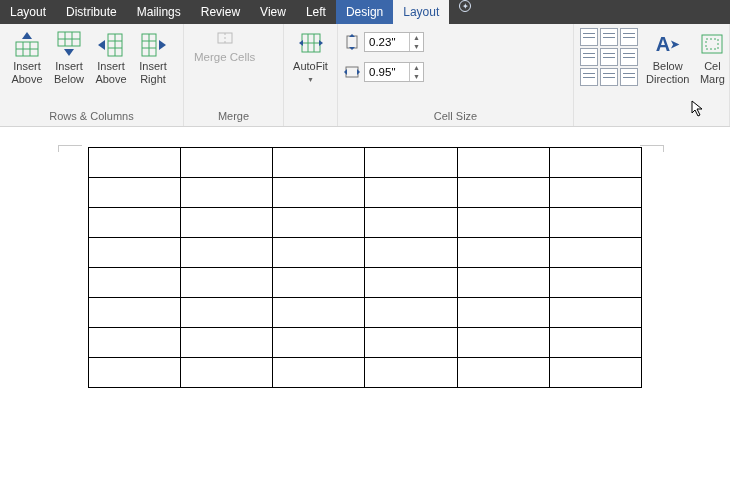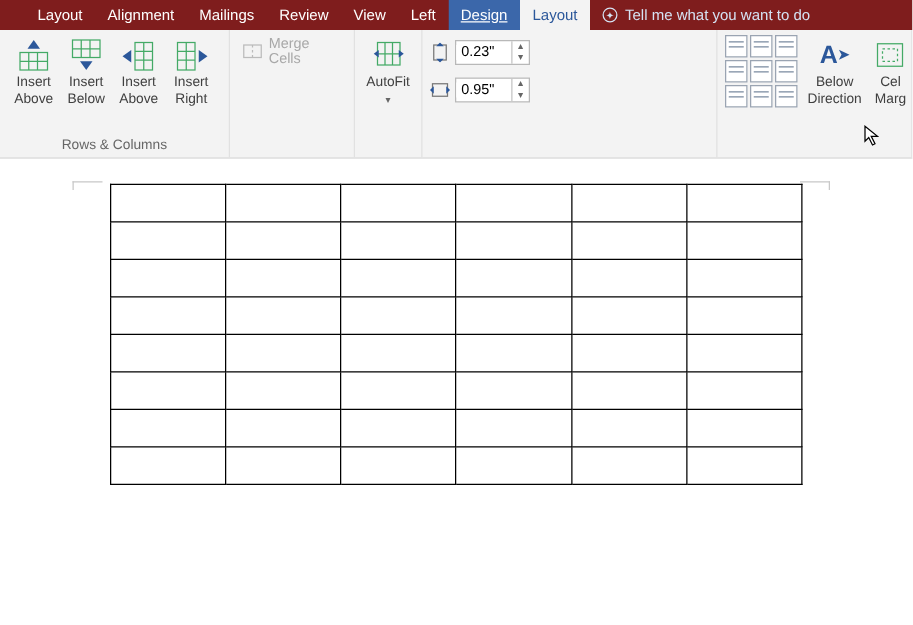--- a/index.html
+++ b/index.html
@@ -1,31 +1,31 @@
 <!DOCTYPE html>
 <html><head>
 <meta charset="utf-8">
 <style>
   * { box-sizing: border-box; margin: 0; padding: 0; font-family: "Segoe UI", Tahoma, sans-serif; }
   html, body { width: 730px; height: 500px; overflow: hidden; background: #fff; }
-  .tabbar { display: flex; align-items: center; height: 24px; background: #7f1d1d; color: #fff; font-size: 12px; padding-left: 20px; }
+  .tabbar { display: flex; align-items: flex-start; height: 24px; background: #404040; color: #fff; font-size: 12px; }
   .tab { padding: 4px 10px 0 10px; height: 24px; line-height: 16px; cursor: default; white-space: nowrap; }
-  .tab.design { background: #3b67aa; text-decoration: underline; }
+  .tab.design { background: #3b67aa; }
   .tab.active { background: #f3f3f3; color: #2b579a; }
   .tellme { display: flex; align-items: center; gap: 6px; padding: 0 10px; color: #d6e2f3; font-size: 12px; }
   .bulb { width: 12px; height: 12px; border: 1px solid #d6e2f3; border-radius: 50%; display: inline-flex; align-items: center; justify-content: center; font-size: 8px; }
   .ribbon { display: flex; height: 103px; background: #f3f3f3; border-bottom: 1px solid #d4d4d4; }
   .group { position: relative; display: flex; flex-direction: column; border-right: 1px solid #e1e1e1; }
   .group .body { flex: 1; display: flex; align-items: flex-start; padding: 4px 6px 0 6px; }
   .group .label { height: 18px; line-height: 16px; text-align: center; font-size: 11px; color: #666; position: relative; }
   .bigbtn { display: flex; flex-direction: column; align-items: center; width: 42px; font-size: 11px; color: #404040; padding-top: 2px; }
   .bigbtn .ic { width: 30px; height: 28px; margin-bottom: 2px; }
   .bigbtn span { text-align: center; line-height: 13px; display: block; }
   .smallrow { display: flex; align-items: center; gap: 5px; font-size: 11.5px; color: #404040; height: 22px; padding: 0 4px; }
-  .smallrow.dis { color: #a8a8a8; }
+  .smallrow.dis { color: #a8a8a8; flex-direction: column; }
   .ic16 { width: 16px; height: 16px; flex: none; }
   .spin { display: flex; align-items: center; border: 1px solid #b8b8b8; background: #fff; height: 20px; }
   .spin input { border: none; width: 44px; font-size: 11.5px; padding: 0 4px; outline: none; }
   .spin .arrows { display: flex; flex-direction: column; width: 14px; border-left: 1px solid #c4c4c4; }
   .spin .arrows div { height: 9px; font-size: 7px; text-align: center; line-height: 9px; color: #666; }
   .stack { display: flex; flex-direction: column; gap: 2px; }
   .aligngrid { display: grid; grid-template-columns: repeat(3, 18px); grid-template-rows: repeat(3, 18px); gap: 2px; }
   .aligngrid div { border: 1px solid #9aa4b2; background: #fff; position: relative; }
   .aligngrid div::before, .aligngrid div::after { content: ""; position: absolute; left: 2px; right: 2px; height: 1px; background: #7a8aa0; }
   .aligngrid div::before { top: 4px; }
@@ -41,30 +41,29 @@
   .cursor svg { width: 14px; height: 18px; }
   
   .grid-ic rect { fill: none; stroke: #4a6; stroke-width: 1; }
   .arrow-blue { fill: #2b579a; }
 </style>
 </head>
 <body>
 
 <div class="tabbar">
   <div class="tab">Layout</div>
-  <div class="tab">Alignment</div>
+  <div class="tab">Distribute</div>
   <div class="tab">Mailings</div>
   <div class="tab">Review</div>
   <div class="tab">View</div>
   <div class="tab">Left</div>
   <div class="tab design">Design</div>
   <div class="tab active">Layout</div>
   <div class="tellme">
     <span class="bulb">✦</span>
-    <span>Tell me what you want to do</span>
   </div>
 </div>
 
 <div class="ribbon">
 
   <div class="group" style="width:184px">
     <div class="body">
       <div class="bigbtn">
         <svg class="ic">
             <g class="grid-ic">
@@ -126,20 +125,21 @@
         <div class="stack" style="padding-top:2px">
       <div class="smallrow dis">
         <svg class="ic16">
               <rect x="1" y="3" width="14" height="10" fill="none" stroke="#bbb"></rect>
               <line x1="8" y1="3" x2="8" y2="13" stroke="#bbb" stroke-dasharray="2"></line>
             </svg>
         <span>Merge Cells</span>
       </div>
     </div>
       </div>
+    <div class="label">Merge</div>
   </div>
 
   <div class="group" style="width:54px">
     <div class="body" style="justify-content:center">
       <div class="bigbtn">
         <svg class="ic">
             <rect x="6" y="4" width="18" height="18" fill="none" stroke="#4a6"></rect>
             <line x1="12" y1="4" x2="12" y2="22" stroke="#4a6"></line>
             <line x1="18" y1="4" x2="18" y2="22" stroke="#4a6"></line>
             <line x1="6" y1="13" x2="24" y2="13" stroke="#4a6"></line>
@@ -179,20 +179,21 @@
           <div class="spin">
               <input value="0.95&quot;" style="">
               <div class="arrows">
                 <div>▲</div>
                 <div>▼</div>
               </div>
             </div>
         </div>
       </div>
     </div>
+    <div class="label">Cell Size</div>
   </div>
 
   <div class="group" style="flex:1;min-width:0">
     <div class="body" style="gap:8px">
       <div class="aligngrid">
         <div></div>
           <div></div>
           <div></div>
         <div></div>
           <div></div>

